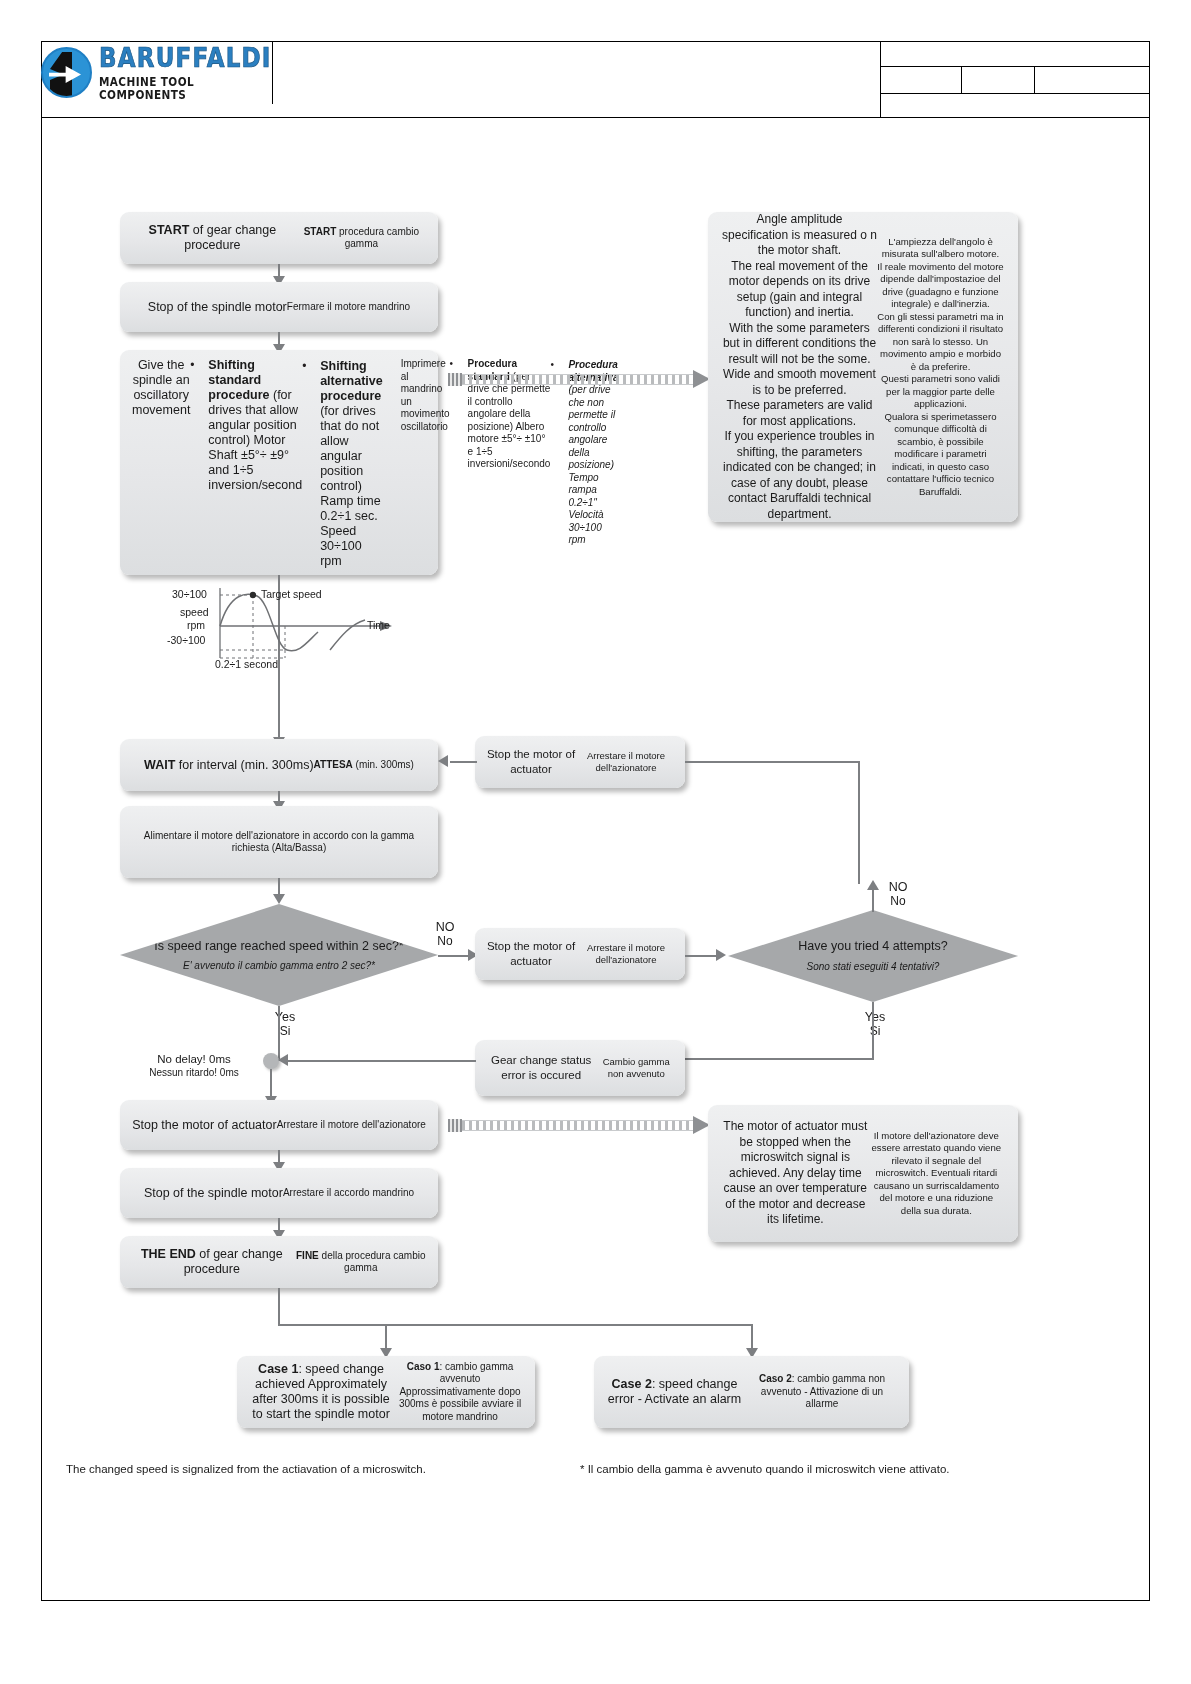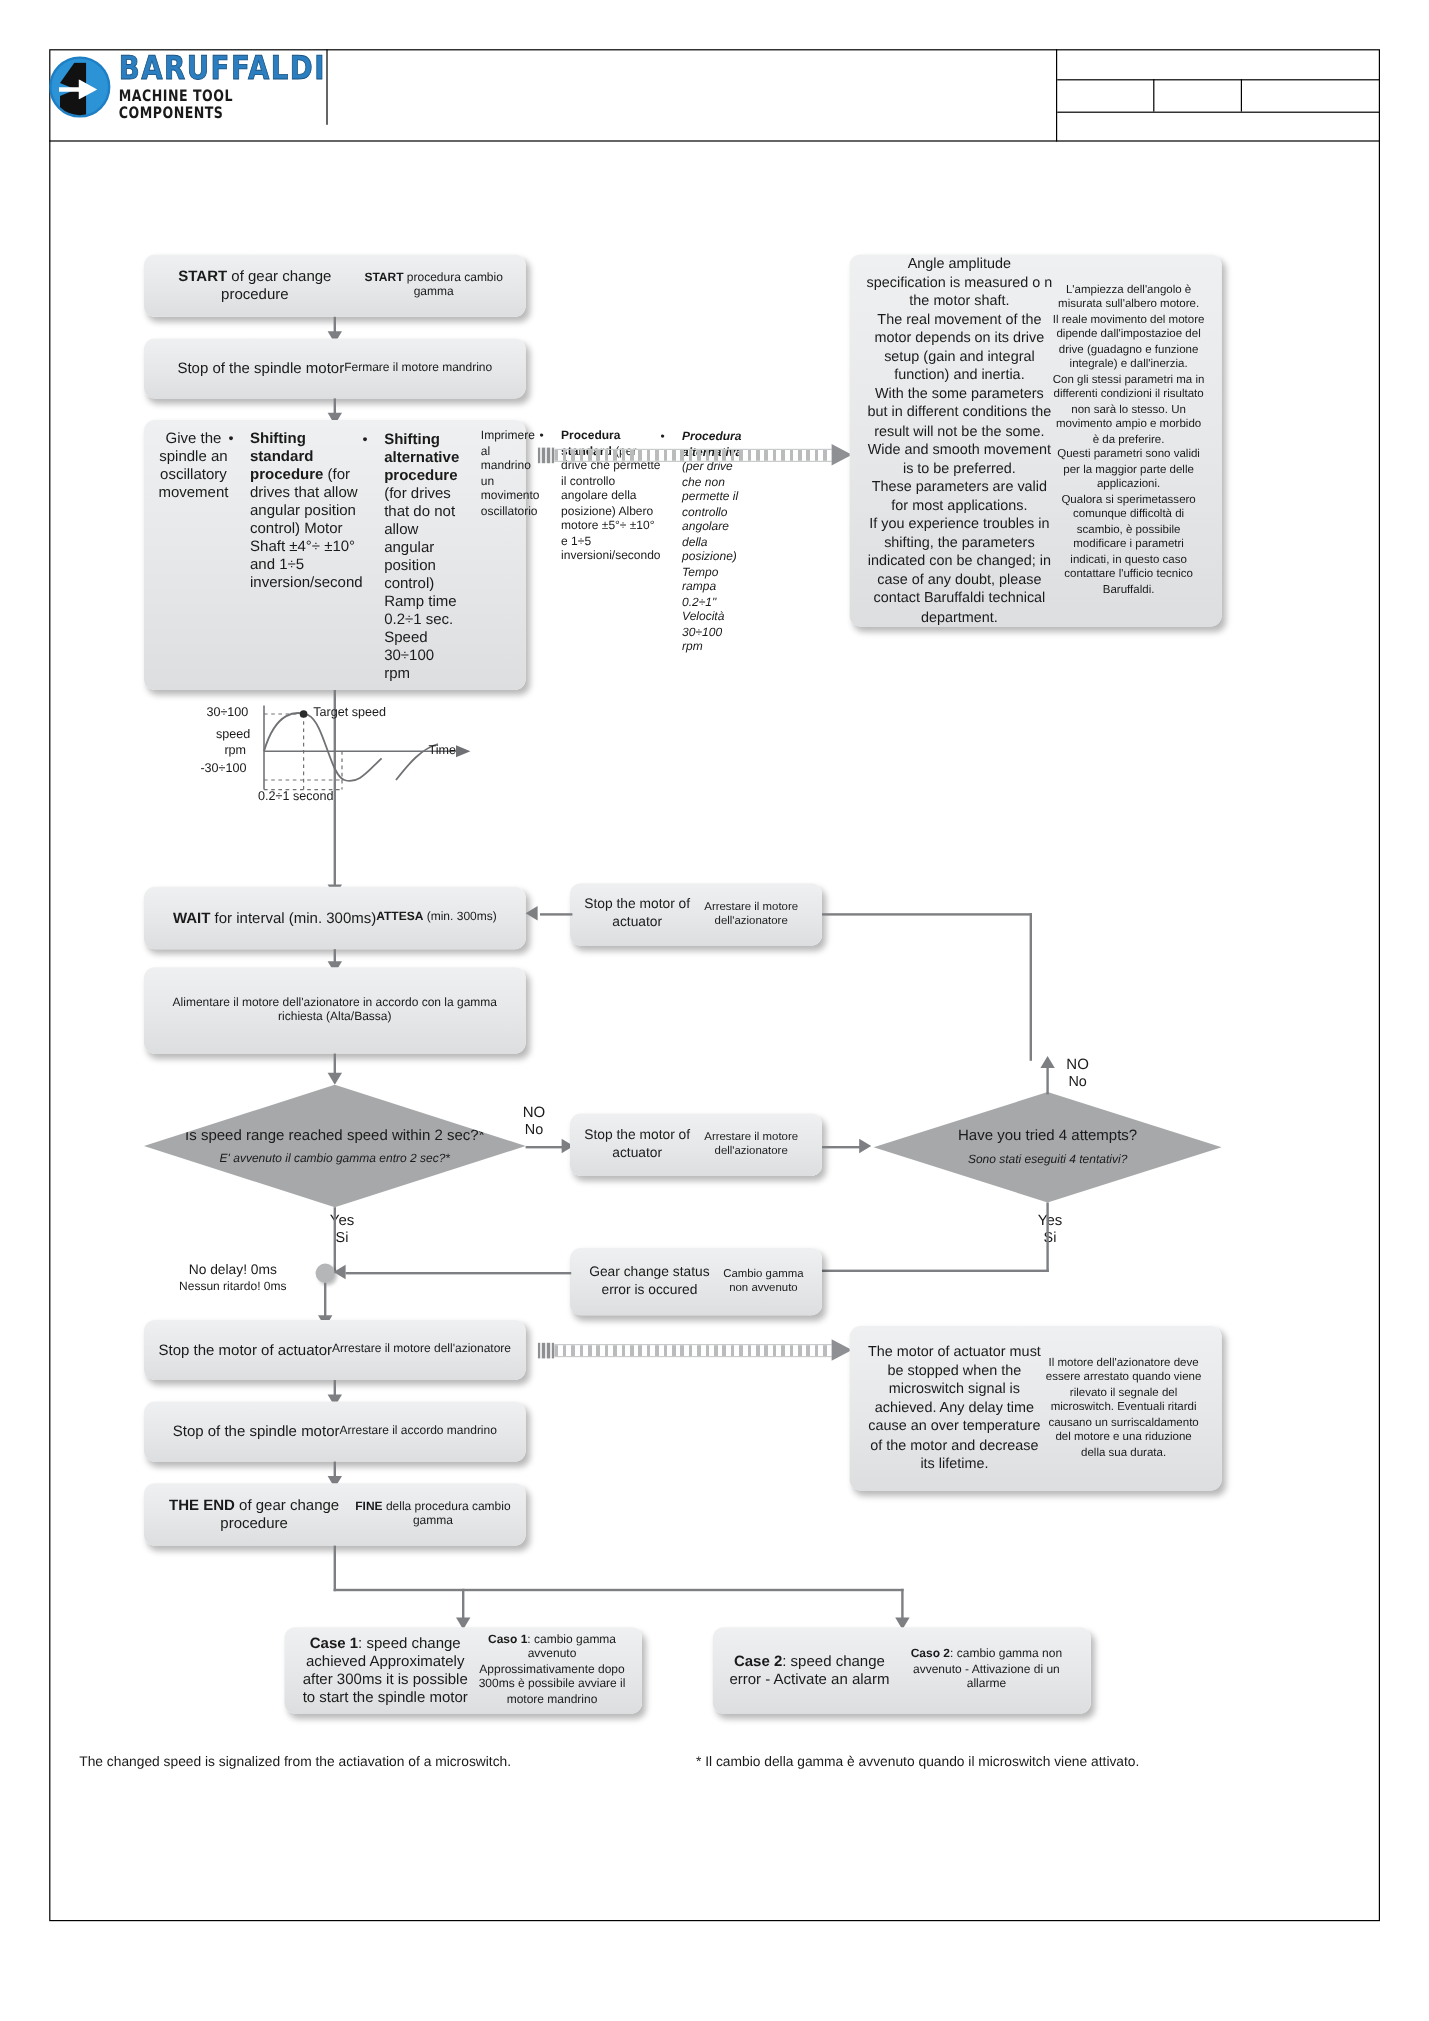--- a/index.html
+++ b/index.html
@@ -189,21 +189,21 @@
     <div class="gap"></div>
     <div class="it">Fermare il motore mandrino</div>
   </div>
   <div class="vline" style="left:278px; top:332px; height:14px;"></div>
   <div class="arr-d" style="left:273px; top:344px;"></div>
 
   <div class="box boxl" style="left:120px; top:350px; width:318px; height:225px; justify-content:flex-start; padding:8px 12px;">
     <div class="en" style="width:100%; text-align:center;">Give the spindle an oscillatory movement</div>
     <div style="display:flex; width:100%;">
       <span style="width:18px; font-size:12px;">•</span>
-      <div class="en" style="flex:1;"><b>Shifting standard procedure</b><span> (for drives that allow angular position control) Motor Shaft ±4°÷ ±10° and 1÷5 inversion/second</span></div>
+      <div class="en" style="flex:1;"><b>Shifting standard procedure</b><span> (for drives that allow angular position control) Motor Shaft ±5°÷ ±9° and 1÷5 inversion/second</span></div>
     </div>
     <div style="display:flex; width:100%; margin-top:1px;">
       <span style="width:18px; font-size:12px;">•</span>
       <div class="en" style="flex:1;"><b>Shifting alternative procedure</b><span> (for drives that do not allow angular position control) Ramp time 0.2÷1 sec. Speed 30÷100 rpm</span></div>
     </div>
     <div style="height:11px;"></div>
     <div class="it" style="width:100%; padding-left:18px;">Imprimere al mandrino un movimento oscillatorio</div>
     <div style="display:flex; width:100%;">
       <span style="width:18px; font-size:10px;">•</span>
       <div class="it" style="flex:1;"><b>Procedura standard</b><span> (per drive che permette il controllo angolare della posizione) Albero motore ±5°÷ ±10° e 1÷5 inversioni/secondo</span></div>
@@ -252,21 +252,21 @@
 
       <path d="M45,46 C55,12 72,12 82,16 C95,22 100,66 112,70 C124,74 132,62 143,52
                M155,70 C166,56 176,44 190,40" fill="none" stroke="#6f7174" stroke-width="1.5"></path>
       <circle cx="78" cy="15" r="3.2" fill="#2b2b2b"></circle>
     </svg>
     <span class="glabel" style="left:-3px; top:8px;">30÷100</span>
     <span class="glabel" style="left:-8px; top:54px;">-30÷100</span>
     <span class="glabel" style="left:5px; top:26px;">speed</span>
     <span class="glabel" style="left:12px; top:39px;">rpm</span>
     <span class="glabel" style="left:86px; top:8px;">Target speed</span>
-    <span class="glabel" style="left:182px; top:39px;">Time</span>
+    <span class="glabel" style="left:192px; top:39px;">Time</span>
     <span class="glabel" style="left:40px; top:78px;">0.2÷1 second</span>
   </div>
 
   <div class="box" style="left:120px; top:739px; width:318px; height:52px;">
     <div class="en"><b>WAIT</b><span> for interval (min. 300ms)</span></div>
     <div class="gap"></div>
     <div class="it"><b>ATTESA</b><span> (min. 300ms)</span></div>
   </div>
 
   <div class="box" style="left:475px; top:736px; width:210px; height:52px;">

